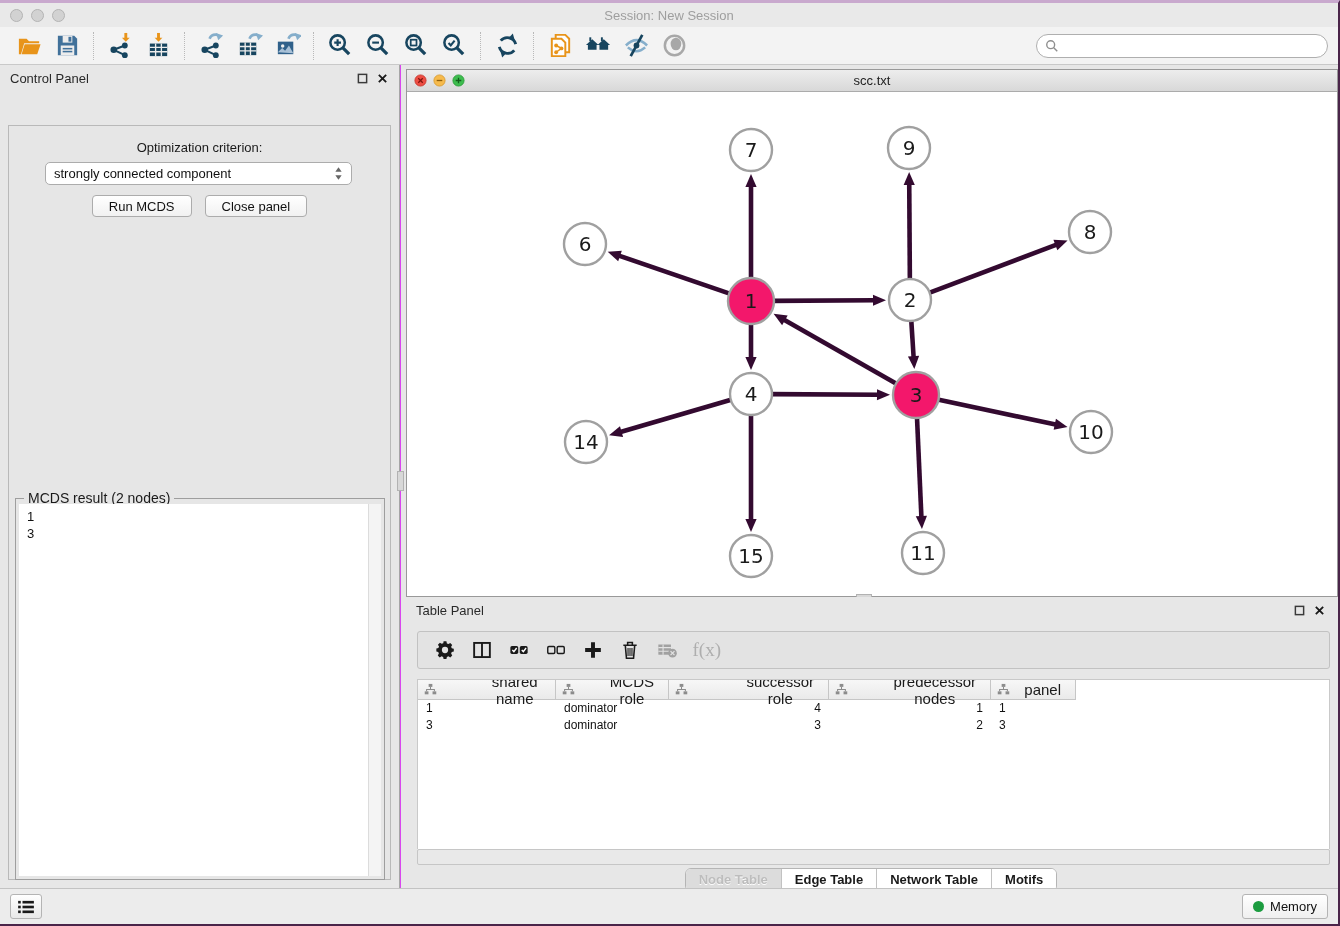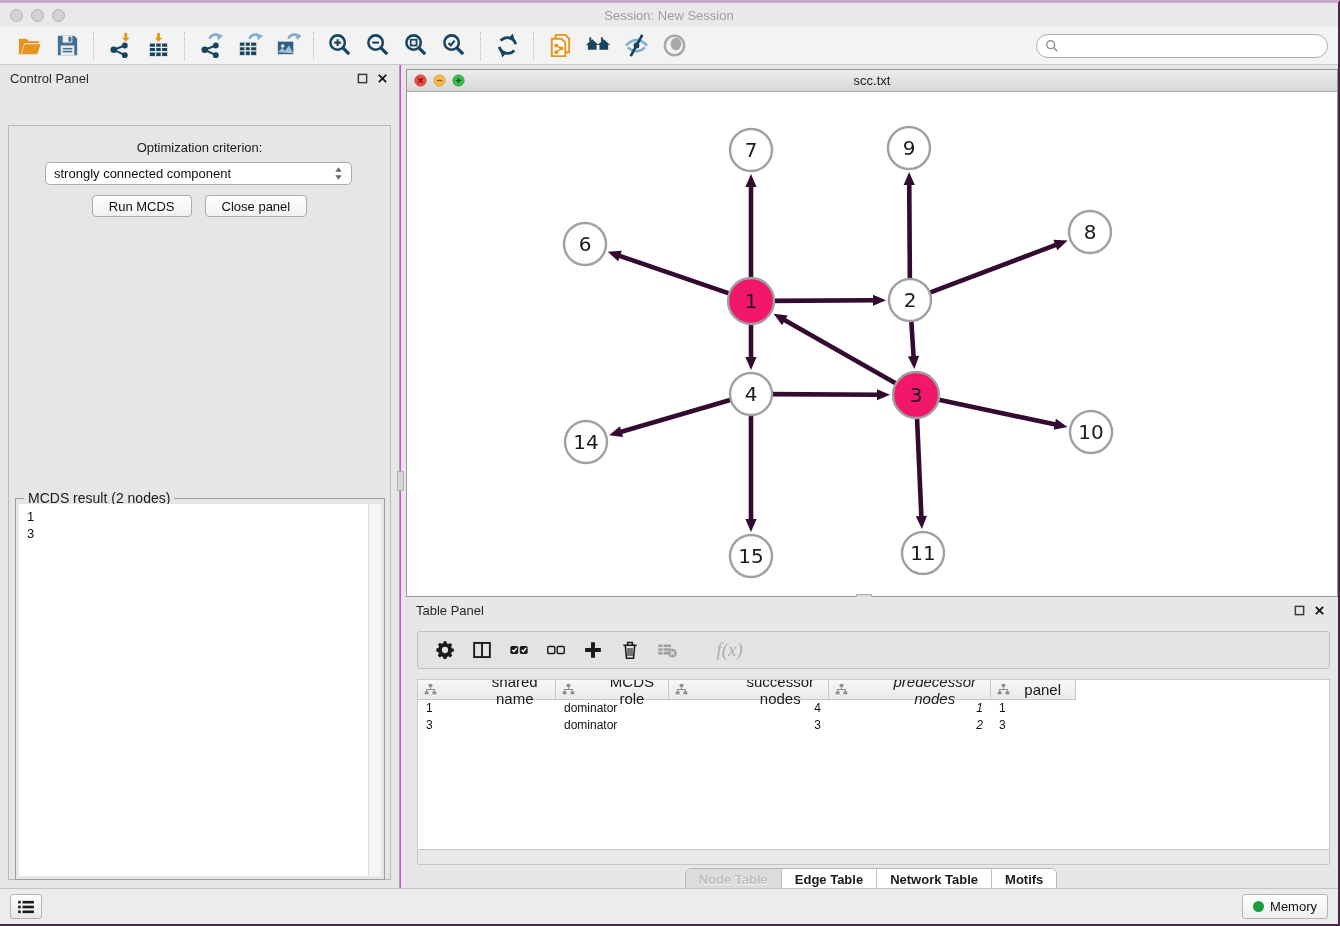--- a/index.html
+++ b/index.html
@@ -59,30 +59,30 @@
   .net-title .nt-text{ position:absolute; left:0; right:0; text-align:center; font-size:13px; color:#222; }
   .net-canvas{ position:relative; width:930px; height:504px; background:#fff; overflow:hidden; }
   .v-split-handle{ position:absolute; left:-4px; top:406px; width:7px; height:20px; background:#D8D8D8; border:1px solid #B2B2B2; }
   .h-split-handle{ position:absolute; left:455px; top:529px; width:16px; height:5px; background:#D8D8D8; border:1px solid #B2B2B2; }
   
   .table-panel{ position:absolute; left:5px; right:2px; top:532px; bottom:2px; background:#E7E7E7; }
   .tp-toolbar{ position:absolute; left:11px; right:6px; top:34px; height:38px; background:#E3E3E3; border:1px solid #C2C2C2; border-radius:3px; display:flex; align-items:center; padding:0 8px; }
   .tp-toolbar .tbtn{ width:37px; height:30px; }
   .tp-toolbar .icon, .tp-toolbar .icon svg{ width:22px; height:22px; }
   .tp-toolbar .tbtn.disabled{ opacity:.9; }
-  .fx{ font-family:"Liberation Serif", serif; font-style:italic; font-size:19px; color:#A9A9A9;margin-left:24px; }
+  .fx{ font-family:"Liberation Serif", serif; font-size:19px; color:#A9A9A9; }
   .tp-table{ position:absolute; left:11px; right:6px; top:82px; height:170px; background:#fff; border:1px solid #C9C9C9; border-bottom:none; overflow:hidden; }
   .thead{ display:flex; height:20px; }
   .th{ display:flex; align-items:center; background:linear-gradient(#F7F7F7,#EAEAEA); border-right:1px solid #C6C6C6; border-bottom:1px solid #C6C6C6; font-size:15px; color:#1A1A1A; padding:0 4px; cursor:pointer; }
   .th .icon{ display:flex; margin:0 2px; }
   .th .icon svg{ width:13px; height:13px; }
   .th span{ flex:1; text-align:center; padding-right:10px; }
   .trow{ display:flex; height:17px; }
   .td{ font-size:12px; color:#111; padding:1px 8px; overflow:hidden; white-space:nowrap; }
-  .c0{ width:138px; } .c1{ width:113px; } .c2{ width:160px; } .c3{ width:162px;font-style:italic; } .c4{ width:85px; }
+  .c0{ width:138px; } .c1{ width:113px; } .c2{ width:160px; } .c3{ width:162px; } .c4{ width:85px; }
   .al{ text-align:left; } .ar{ text-align:right; }
   .tp-scrollstrip{ position:absolute; left:11px; right:6px; top:252px; height:16px; background:#E9E9E9; border:1px solid #C6C6C6; border-radius:2px; }
   .tp-tabs{ position:absolute; left:0; right:0; top:271px; }
   
   .statusbar{ position:absolute; left:0; right:0; bottom:0; height:36px; background:#ECECEC; border-top:1px solid #C3C3C3; display:flex; align-items:center; padding:0 10px; }
   .sb-left{ width:32px; height:25px; background:linear-gradient(#FFFFFF,#E8E8E8); border:1px solid #B4B4B4; border-radius:3px; display:flex; align-items:center; justify-content:center; cursor:pointer; }
   .sb-left svg{ width:18px; height:14px; }
   .memory-btn{ margin-left:auto; height:25px; background:linear-gradient(#FFFFFF,#EFEFEF); border:1px solid #B4B4B4; border-radius:3px; display:flex; align-items:center; gap:6px; padding:0 10px; font-size:13px; color:#111; cursor:pointer; }
   .memory-dot{ width:11px; height:11px; border-radius:50%; }
 </style>
@@ -523,21 +523,21 @@
               <span class="icon">
                 <svg viewBox="0 0 14 14">
                   <g fill="#8C8C8C">
                     <rect x="5" y="1" width="4" height="3.2"></rect>
                     <rect x="0.8" y="9" width="4" height="3.2"></rect>
                     <rect x="9.2" y="9" width="4" height="3.2"></rect>
                   </g>
                   <path d="M7 4.2V7M2.8 9V7h8.4v2" fill="none" stroke="#8C8C8C" stroke-width="1.1"></path>
                 </svg>
               </span>
-              <span>successor nodes</span>
+              <span>successor role</span>
             </div>
             <div class="th c3">
               <span class="icon">
                 <svg viewBox="0 0 14 14">
                   <g fill="#8C8C8C">
                     <rect x="5" y="1" width="4" height="3.2"></rect>
                     <rect x="0.8" y="9" width="4" height="3.2"></rect>
                     <rect x="9.2" y="9" width="4" height="3.2"></rect>
                   </g>
                   <path d="M7 4.2V7M2.8 9V7h8.4v2" fill="none" stroke="#8C8C8C" stroke-width="1.1"></path>

